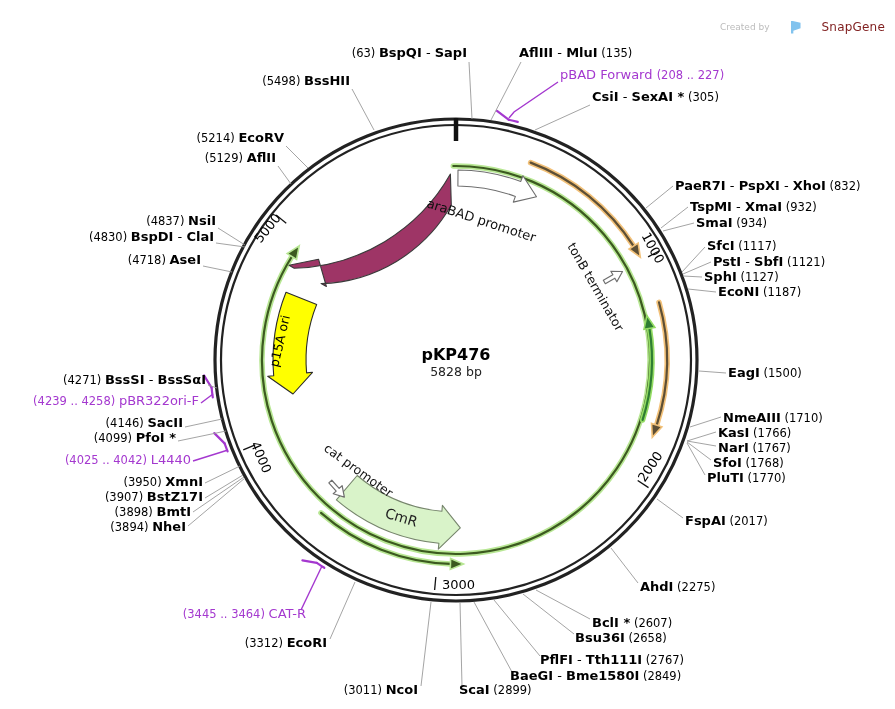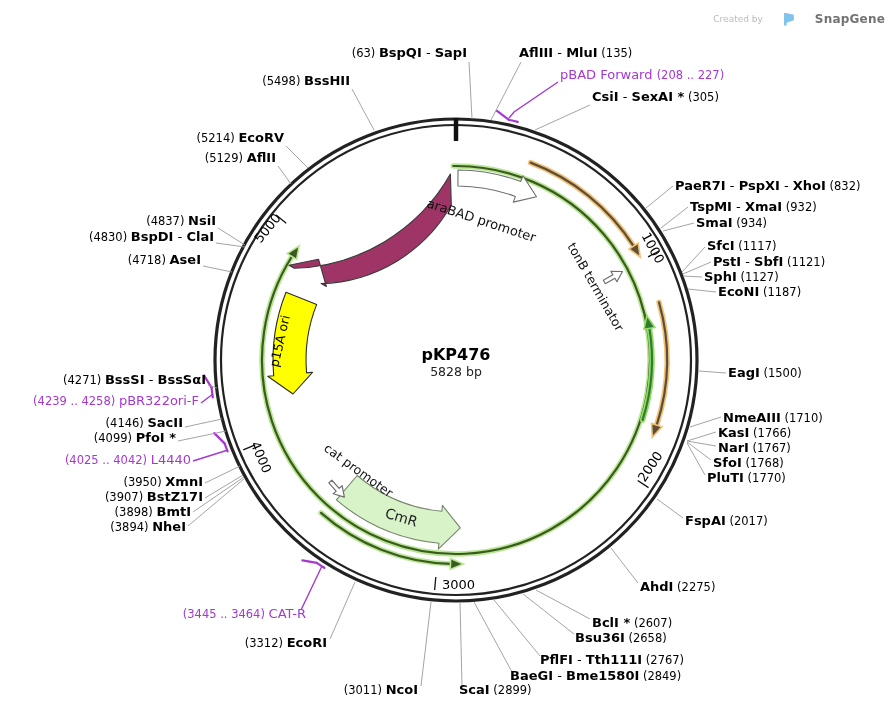--- a/index.html
+++ b/index.html
@@ -1,24 +1,24 @@
 <!DOCTYPE html>
 <html><head>
 <meta charset="utf-8">
 <style>
   html,body{margin:0;padding:0;background:#ffffff;}
   body{width:895px;height:709px;position:relative;font-family:"DejaVu Sans","Liberation Sans",sans-serif;overflow:hidden;}
   #stage{position:absolute;left:0;top:0;width:895px;height:709px;}
   svg text{user-select:none;}
   .title-text{font-size:16px;font-weight:700;fill:#000;}
   .size-text{font-size:12.5px;fill:#222;}
-  #watermark{position:absolute;top:12px;right:10px;display:flex;align-items:center;gap:21px;}
+  #watermark{position:absolute;top:20px;right:10px;display:flex;align-items:center;gap:21px;}
   #watermark .created{font-size:9px;color:#bcbcbc;}
   #watermark .logo{display:inline-block;width:10px;height:13px;background:#82c3ee;clip-path:polygon(0 0,100% 18%,100% 60%,28% 78%,28% 100%,0 100%);}
-  #watermark .brand{font-size:12px;color:#737373;font-weight:700;letter-spacing:.2px;}
+  #watermark .brand{font-size:12px;color:#7f1d1d;font-weight:400;letter-spacing:.2px;}
 </style>
 </head>
 <body>
 
 <svg id="stage" viewBox="0 0 895 709" xmlns="http://www.w3.org/2000/svg">
   <g id="generated">
       <g>
         <path d="M 453.3 166.0 A 194 194 0 1 1 291.9 256.5" fill="none" stroke="#b8e794" stroke-width="5.5" stroke-linecap="round"></path>
         <path d="M 453.3 166.0 A 194 194 0 1 1 291.9 256.5" fill="none" stroke="#3c5a20" stroke-width="2.2" stroke-linecap="round"></path>
         <path d="M 299.2 245.8 L 287.2 253.6 L 296.6 259.5 Z" fill="#3c5a20" stroke="#b8e794" stroke-width="1.6"></path>

